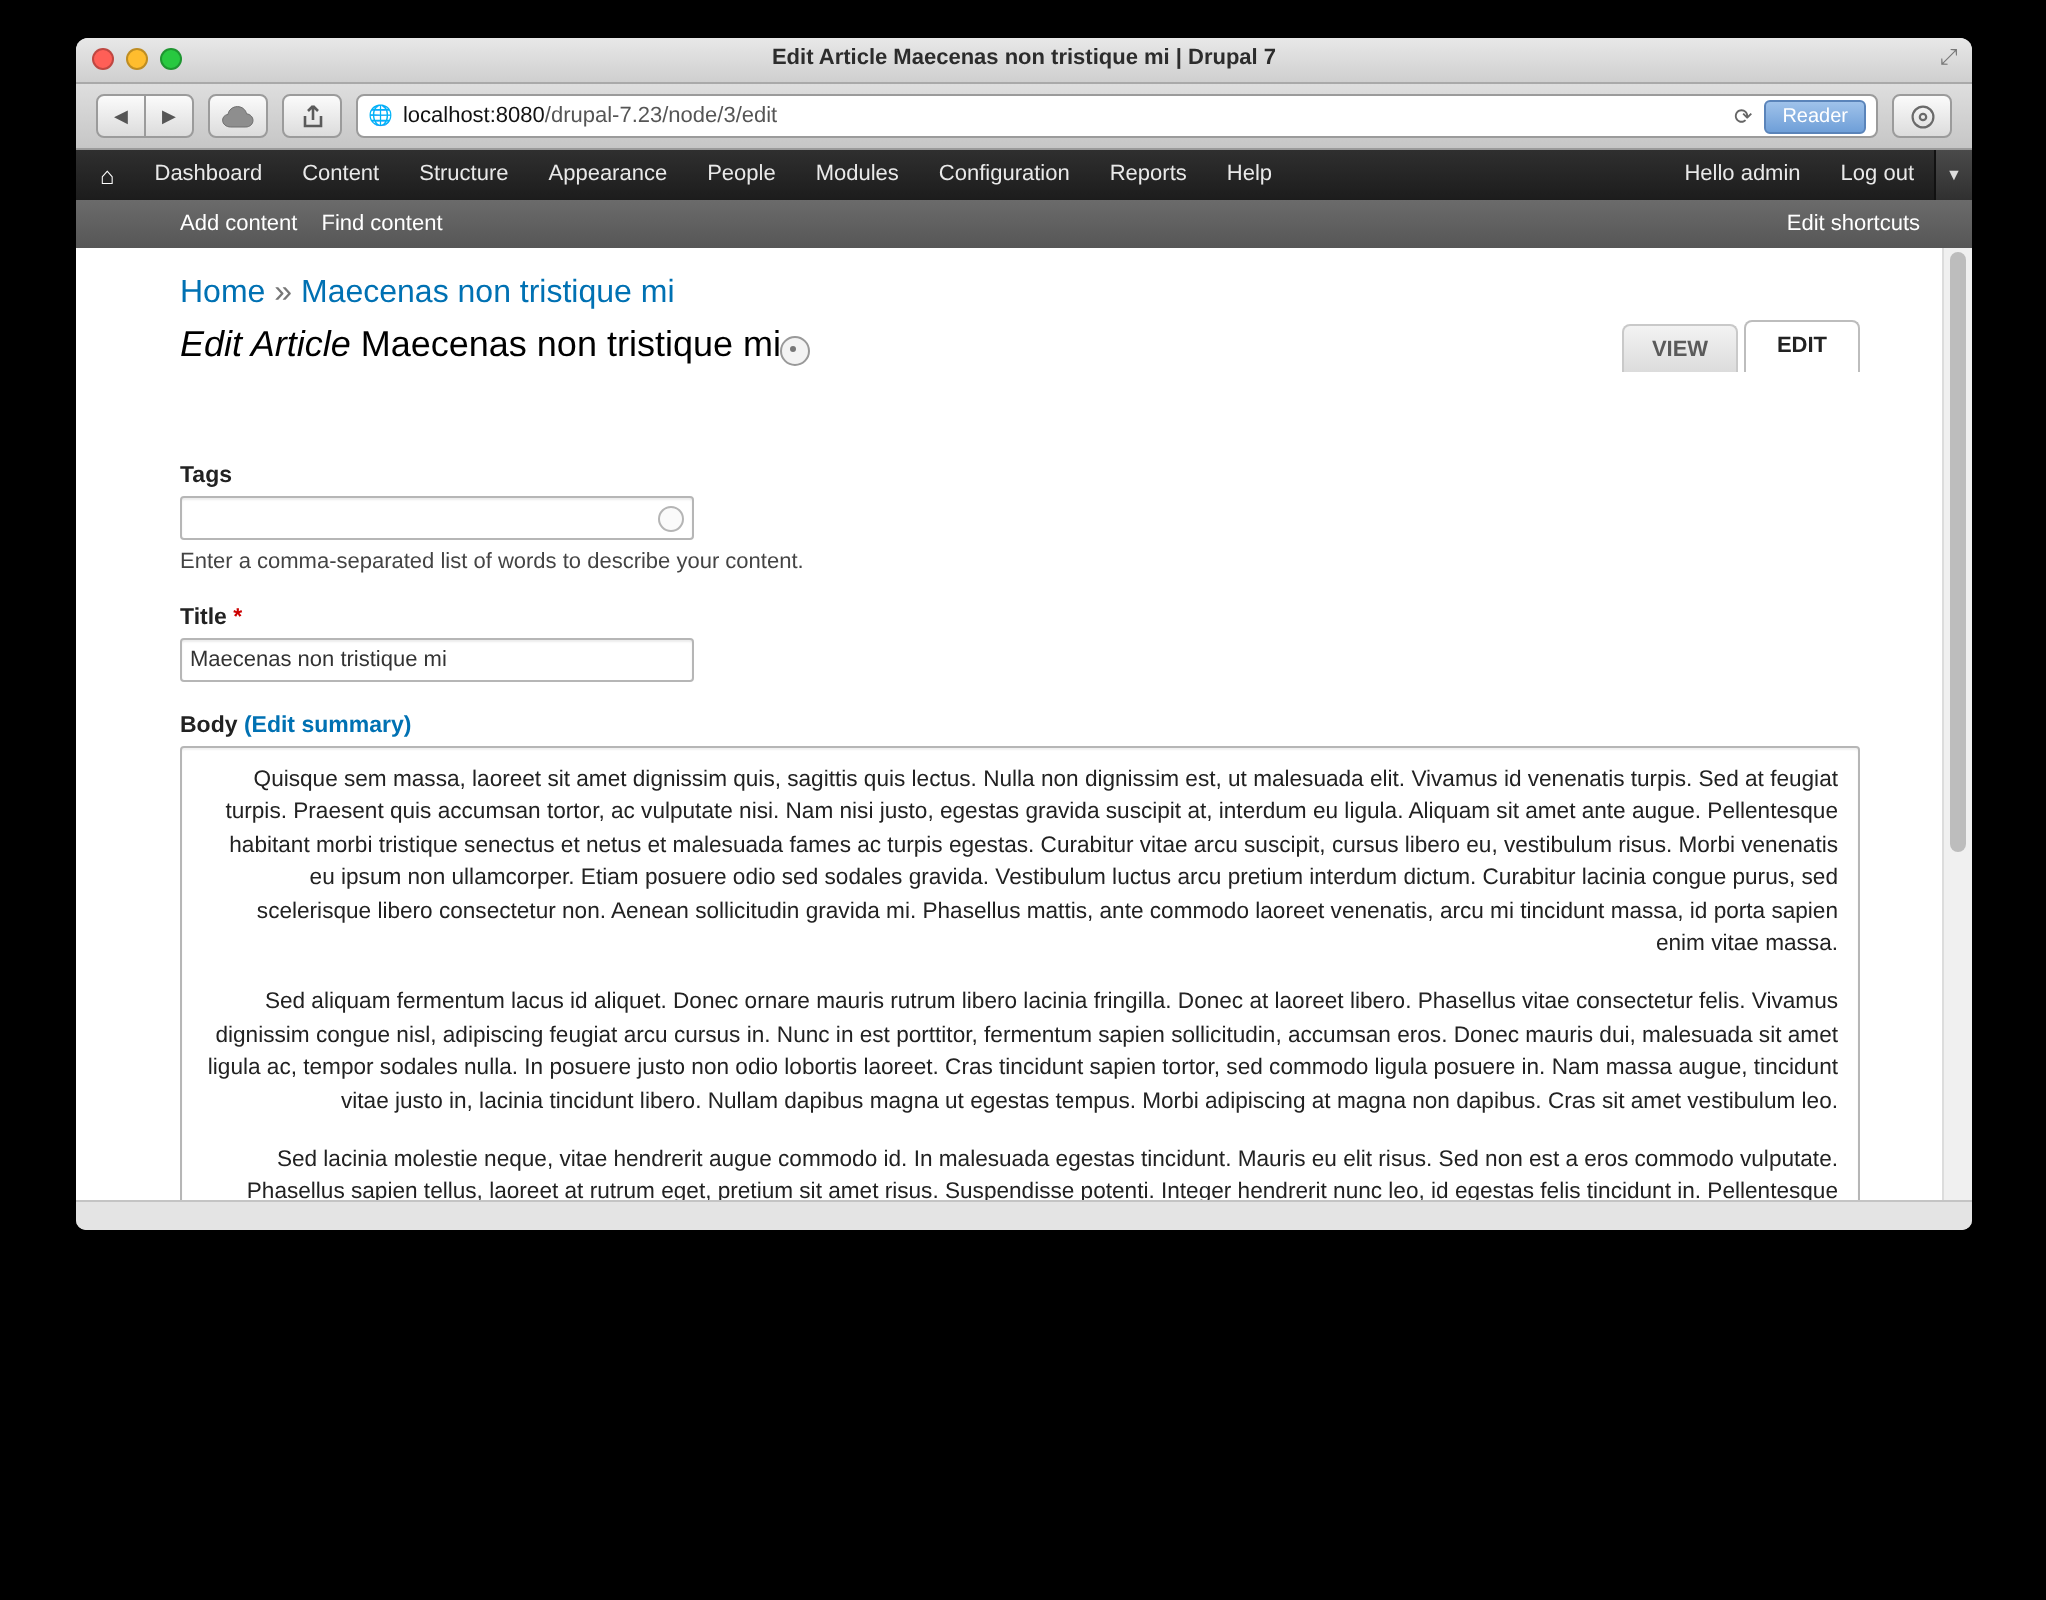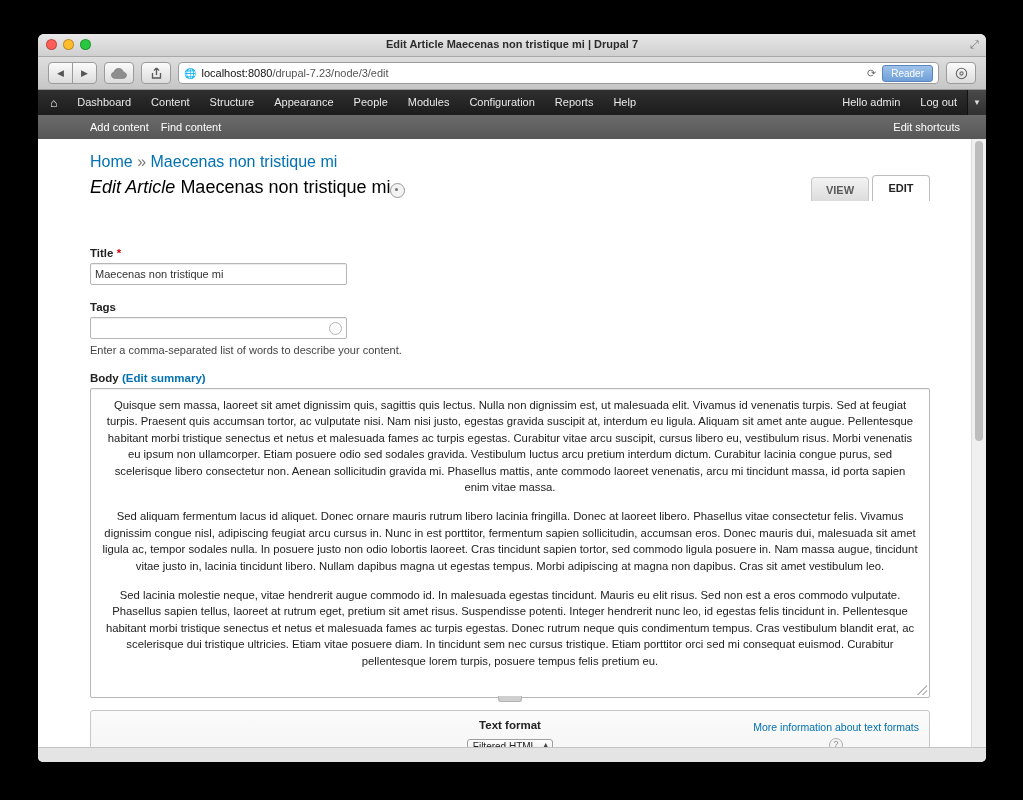--- a/index.html
+++ b/index.html
@@ -19,28 +19,27 @@
     width: 1023px;
     height: 800px;
     background: #000;
   }
   
   .window {
     position: absolute;
     left: 38px;
     top: 19px;
     width: 948px;
-    height: 728px;
+    height: 596px;
     background: #d8d8d8;
     border-radius: 6px 6px 5px 5px;
     box-shadow: 0 2px 10px rgba(0,0,0,.6);
     overflow: hidden;
     display: flex;
     flex-direction: column;
-    margin-top: 15px;
   }
   
   .titlebar {
     position: relative;
     height: 22px;
     background: linear-gradient(#e8e8e8, #cfcfcf);
     border-bottom: 1px solid #a9a9a9;
     flex: 0 0 auto;
   }
   .traffic {
@@ -349,21 +348,21 @@
     box-shadow: inset 0 1px 1px rgba(0,0,0,.06);
     position: relative;
   }
   .bodytext {
     padding: 8px 10px 10px 10px;
     font-size: 11.3px;
     line-height: 16.4px;
     color: #222;
     height: 290px;
     overflow: hidden;
-    text-align: center;
+    text-align: right;
   }
   .bodytext p { margin: 0 0 13px 0; }
   .grip {
     position: absolute;
     left: 50%;
     bottom: -5px;
     transform: translateX(-50%);
     width: 22px; height: 5px;
     background: #cfcfcf;
     border: 1px solid #b3b3b3;
@@ -560,31 +559,31 @@
           </div>
 
           <div class="tabs">
             <div class="tab">VIEW</div>
             <div class="tab active">EDIT</div>
           </div>
 
           <div class="content-area">
 
             <div class="field">
-              <div class="flabel"><span>Title</span> <span class="req">*</span></div>
-              <input class="textinput" type="text" value="Maecenas non tristique mi" style="">
-            </div>
-
-            <div class="field">
               <div class="flabel">Tags</div>
               <div class="tags-wrap">
                 <input class="textinput" type="text" value="" style="">
                 <span class="tags-spin"></span>
               </div>
               <div class="fdesc">Enter a comma-separated list of words to describe your content.</div>
+            </div>
+
+            <div class="field">
+              <div class="flabel"><span>Title</span> <span class="req">*</span></div>
+              <input class="textinput" type="text" value="Maecenas non tristique mi" style="">
             </div>
 
             <div class="field">
               <div class="flabel"><span>Body</span> <a>(Edit summary)</a></div>
               <div class="bodybox">
                 <div class="bodytext">
                   <p>Quisque sem massa, laoreet sit amet dignissim quis, sagittis quis lectus. Nulla non dignissim est, ut malesuada elit. Vivamus id venenatis turpis. Sed at feugiat turpis. Praesent quis accumsan tortor, ac vulputate nisi. Nam nisi justo, egestas gravida suscipit at, interdum eu ligula. Aliquam sit amet ante augue. Pellentesque habitant morbi tristique senectus et netus et malesuada fames ac turpis egestas. Curabitur vitae arcu suscipit, cursus libero eu, vestibulum risus. Morbi venenatis eu ipsum non ullamcorper. Etiam posuere odio sed sodales gravida. Vestibulum luctus arcu pretium interdum dictum. Curabitur lacinia congue purus, sed scelerisque libero consectetur non. Aenean sollicitudin gravida mi. Phasellus mattis, ante commodo laoreet venenatis, arcu mi tincidunt massa, id porta sapien enim vitae massa.</p>
                   <p>Sed aliquam fermentum lacus id aliquet. Donec ornare mauris rutrum libero lacinia fringilla. Donec at laoreet libero. Phasellus vitae consectetur felis. Vivamus dignissim congue nisl, adipiscing feugiat arcu cursus in. Nunc in est porttitor, fermentum sapien sollicitudin, accumsan eros. Donec mauris dui, malesuada sit amet ligula ac, tempor sodales nulla. In posuere justo non odio lobortis laoreet. Cras tincidunt sapien tortor, sed commodo ligula posuere in. Nam massa augue, tincidunt vitae justo in, lacinia tincidunt libero. Nullam dapibus magna ut egestas tempus. Morbi adipiscing at magna non dapibus. Cras sit amet vestibulum leo.</p>
                   <p>Sed lacinia molestie neque, vitae hendrerit augue commodo id. In malesuada egestas tincidunt. Mauris eu elit risus. Sed non est a eros commodo vulputate. Phasellus sapien tellus, laoreet at rutrum eget, pretium sit amet risus. Suspendisse potenti. Integer hendrerit nunc leo, id egestas felis tincidunt in. Pellentesque habitant morbi tristique senectus et netus et malesuada fames ac turpis egestas. Donec rutrum neque quis condimentum tempus. Cras vestibulum blandit erat, ac scelerisque dui tristique ultricies. Etiam vitae posuere diam. In tincidunt sem nec cursus tristique. Etiam porttitor orci sed mi consequat euismod. Curabitur pellentesque lorem turpis, posuere tempus felis pretium eu.</p>
                 </div>

